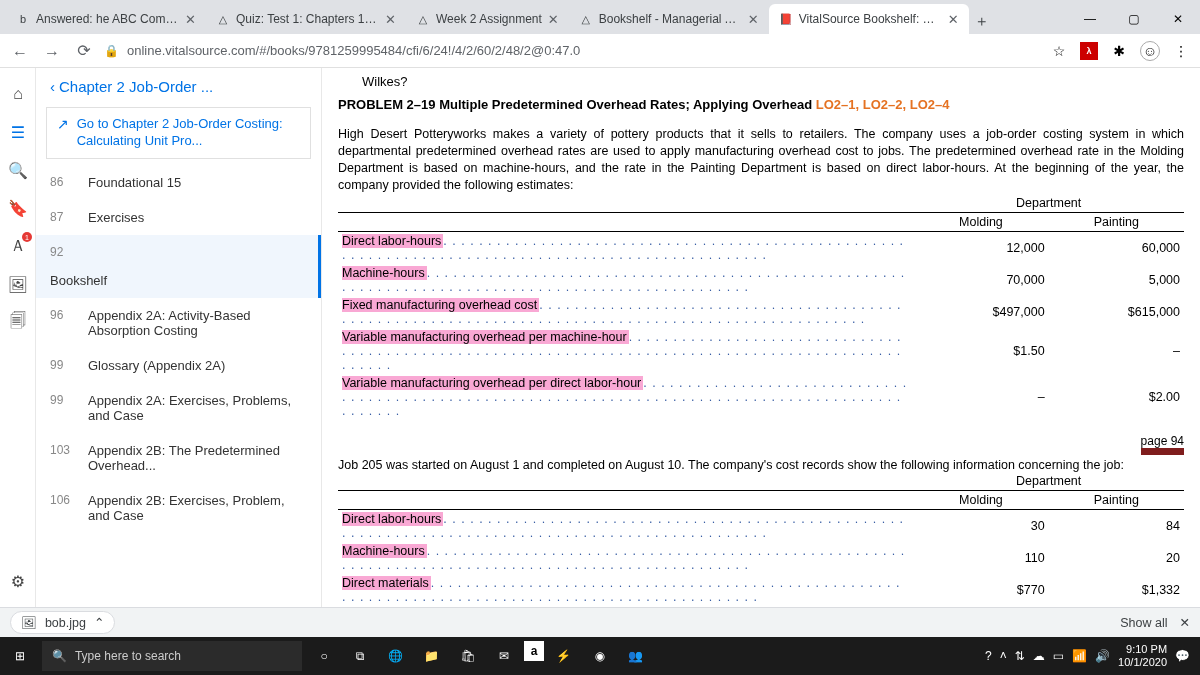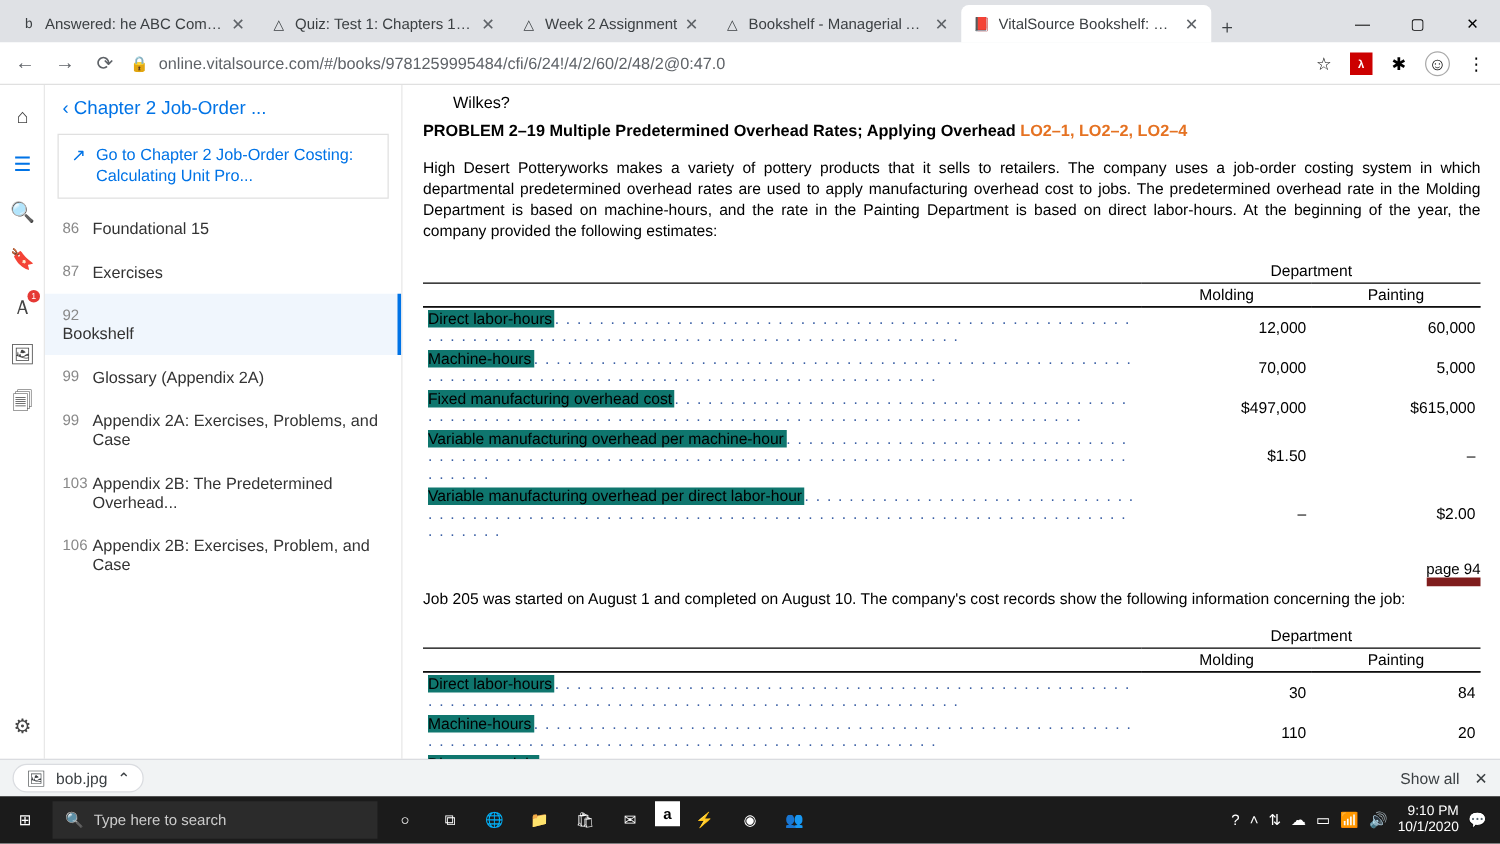--- a/index.html
+++ b/index.html
@@ -35,42 +35,42 @@
 .iconbar .gear { margin-top: auto; margin-bottom: 8px; }
 
 
 .toc { width: 286px; background: #fff; border-right: 1px solid #e8e8e8; display: flex; flex-direction: column; }
 .tochead { padding: 10px 14px 6px; }
 .tochead a { color: #0073e6; font-size: 15px; text-decoration: none; display: flex; align-items: center; gap: 4px; }
 .goto { margin: 6px 10px; padding: 8px 10px; border: 1px solid #e0e0e0; display: flex; align-items: flex-start; gap: 8px; cursor: pointer; }
 .goto .arrow { color: #0073e6; font-size: 14px; }
 .goto .txt { color: #0073e6; font-size: 13px; line-height: 1.3; }
 .toclist { flex: 1; overflow-y: auto; }
-.tocline { display: flex; align-items: flex-start; padding: 10px 14px; font-size: 13px; cursor: pointer; position: relative; }
+.tocline { display: flex; align-items: flex-start; padding: 10px 14px; gap: 14px; font-size: 13px; cursor: pointer; position: relative; }
 .tocline .pg { width: 24px; color: #888; font-size: 12px; }
 .tocline .lbl { color: #333; flex: 1; }
 .tocline.active { background: #f0f6fd; flex-direction: column; }
 .tocline.active::after { content: ""; position: absolute; right: 0; top: 0; bottom: 0; width: 3px; background: #0073e6; }
 
 
 .page { flex: 1; overflow-y: auto; padding: 6px 16px 10px; font-family: Georgia, "Times New Roman", serif; color: #000; position: relative; }
 .page .wilkes { font-size: 13px; margin-left: 24px; }
 .probtitle { font-size: 13px; font-weight: bold; margin-top: 8px; }
 .probtitle .lo { color: #e57222; font-weight: bold; }
 .probdesc { font-size: 12.5px; text-align: justify; margin-top: 14px; line-height: 1.35; }
-.datatable { width: 100%; margin-top: 14px; font-size: 12.5px; border-collapse: collapse; }
+.datatable { width: 100%; font-size: 12.5px; border-collapse: collapse; }
 .datatable th { font-weight: normal; text-align: center; padding: 2px 4px; }
 .datatable td { padding: 2px 4px; }
 .datatable td:first-child { width: 68%; position: relative; }
 .datatable td:nth-child(2), .datatable td:nth-child(3) { text-align: right; width: 16%; }
 .datatable thead tr:first-child th { border-bottom: 1px solid #000; }
 .datatable thead tr:nth-child(2) th { border-bottom: 1px solid #000; }
 .dots { position: relative; overflow: hidden; }
 .dots::after { content: ". . . . . . . . . . . . . . . . . . . . . . . . . . . . . . . . . . . . . . . . . . . . . . . . . . . . . . . . . . . . . . . . . . . . . . . . . . . . . . . . . . . . . . . . . . . . . . . . . . . ."; letter-spacing: 1px; color: #3a5fa5; }
-.dots span { background: #0f766e; position: relative; z-index: 1; padding-right: 2px; }
+.dots span { background: #f9a8d4; position: relative; z-index: 1; padding-right: 2px; }
 .pagenum { text-align: right; font-size: 12px; border-bottom: 7px solid #7f1d1d; display: inline-block; float: right; margin-top: 14px; }
 .jobdesc { clear: both; font-size: 12.5px; margin-top: 38px; }
 
 
 .dlbar { height: 30px; background: #f1f3f4; border-top: 1px solid #dadce0; display: flex; align-items: center; padding: 0 10px; font-size: 12.5px; color: #3c4043; }
 .dlitem { display: flex; align-items: center; gap: 8px; border: 1px solid #dadce0; background: #fff; padding: 3px 10px; border-radius: 12px; cursor: pointer; }
 .dlbar .showall { margin-left: auto; cursor: pointer; }
 .dlbar .closex { margin-left: 12px; cursor: pointer; }
 
 
@@ -158,20 +158,24 @@
           <span class="pg">86</span>
           <span class="lbl">Foundational 15</span>
         </div>
         <div class="tocline">
           <span class="pg">87</span>
           <span class="lbl">Exercises</span>
         </div>
         <div class="tocline active">
           <span class="pg">92</span>
           <span class="lbl">Bookshelf</span>
+        </div>
+        <div class="tocline">
+          <span class="pg">96</span>
+          <span class="lbl">Appendix 2A: Activity-Based Absorption Costing</span>
         </div>
         <div class="tocline">
           <span class="pg">99</span>
           <span class="lbl">Glossary (Appendix 2A)</span>
         </div>
         <div class="tocline">
           <span class="pg">99</span>
           <span class="lbl">Appendix 2A: Exercises, Problems, and Case</span>
         </div>
         <div class="tocline">

